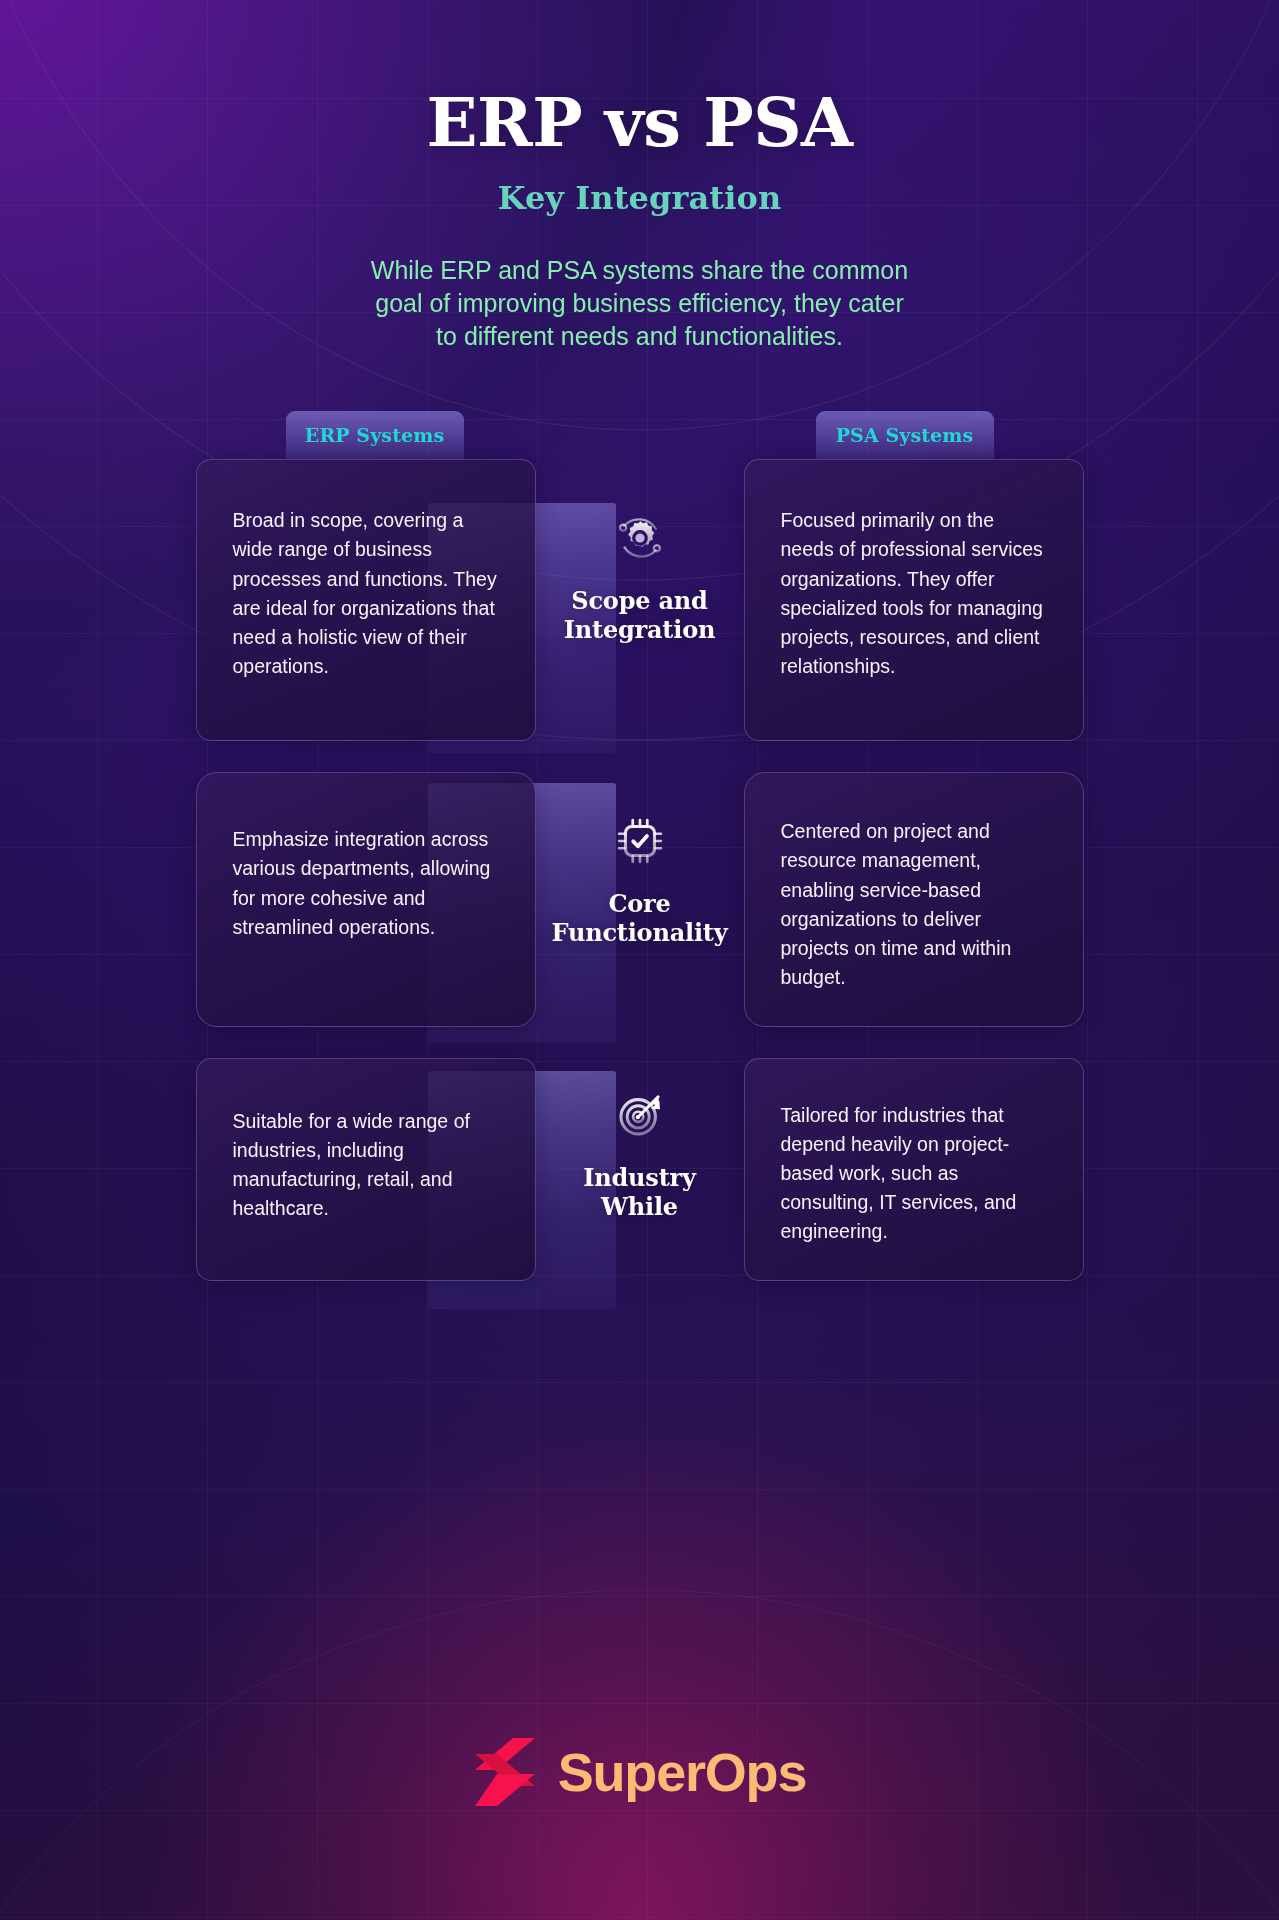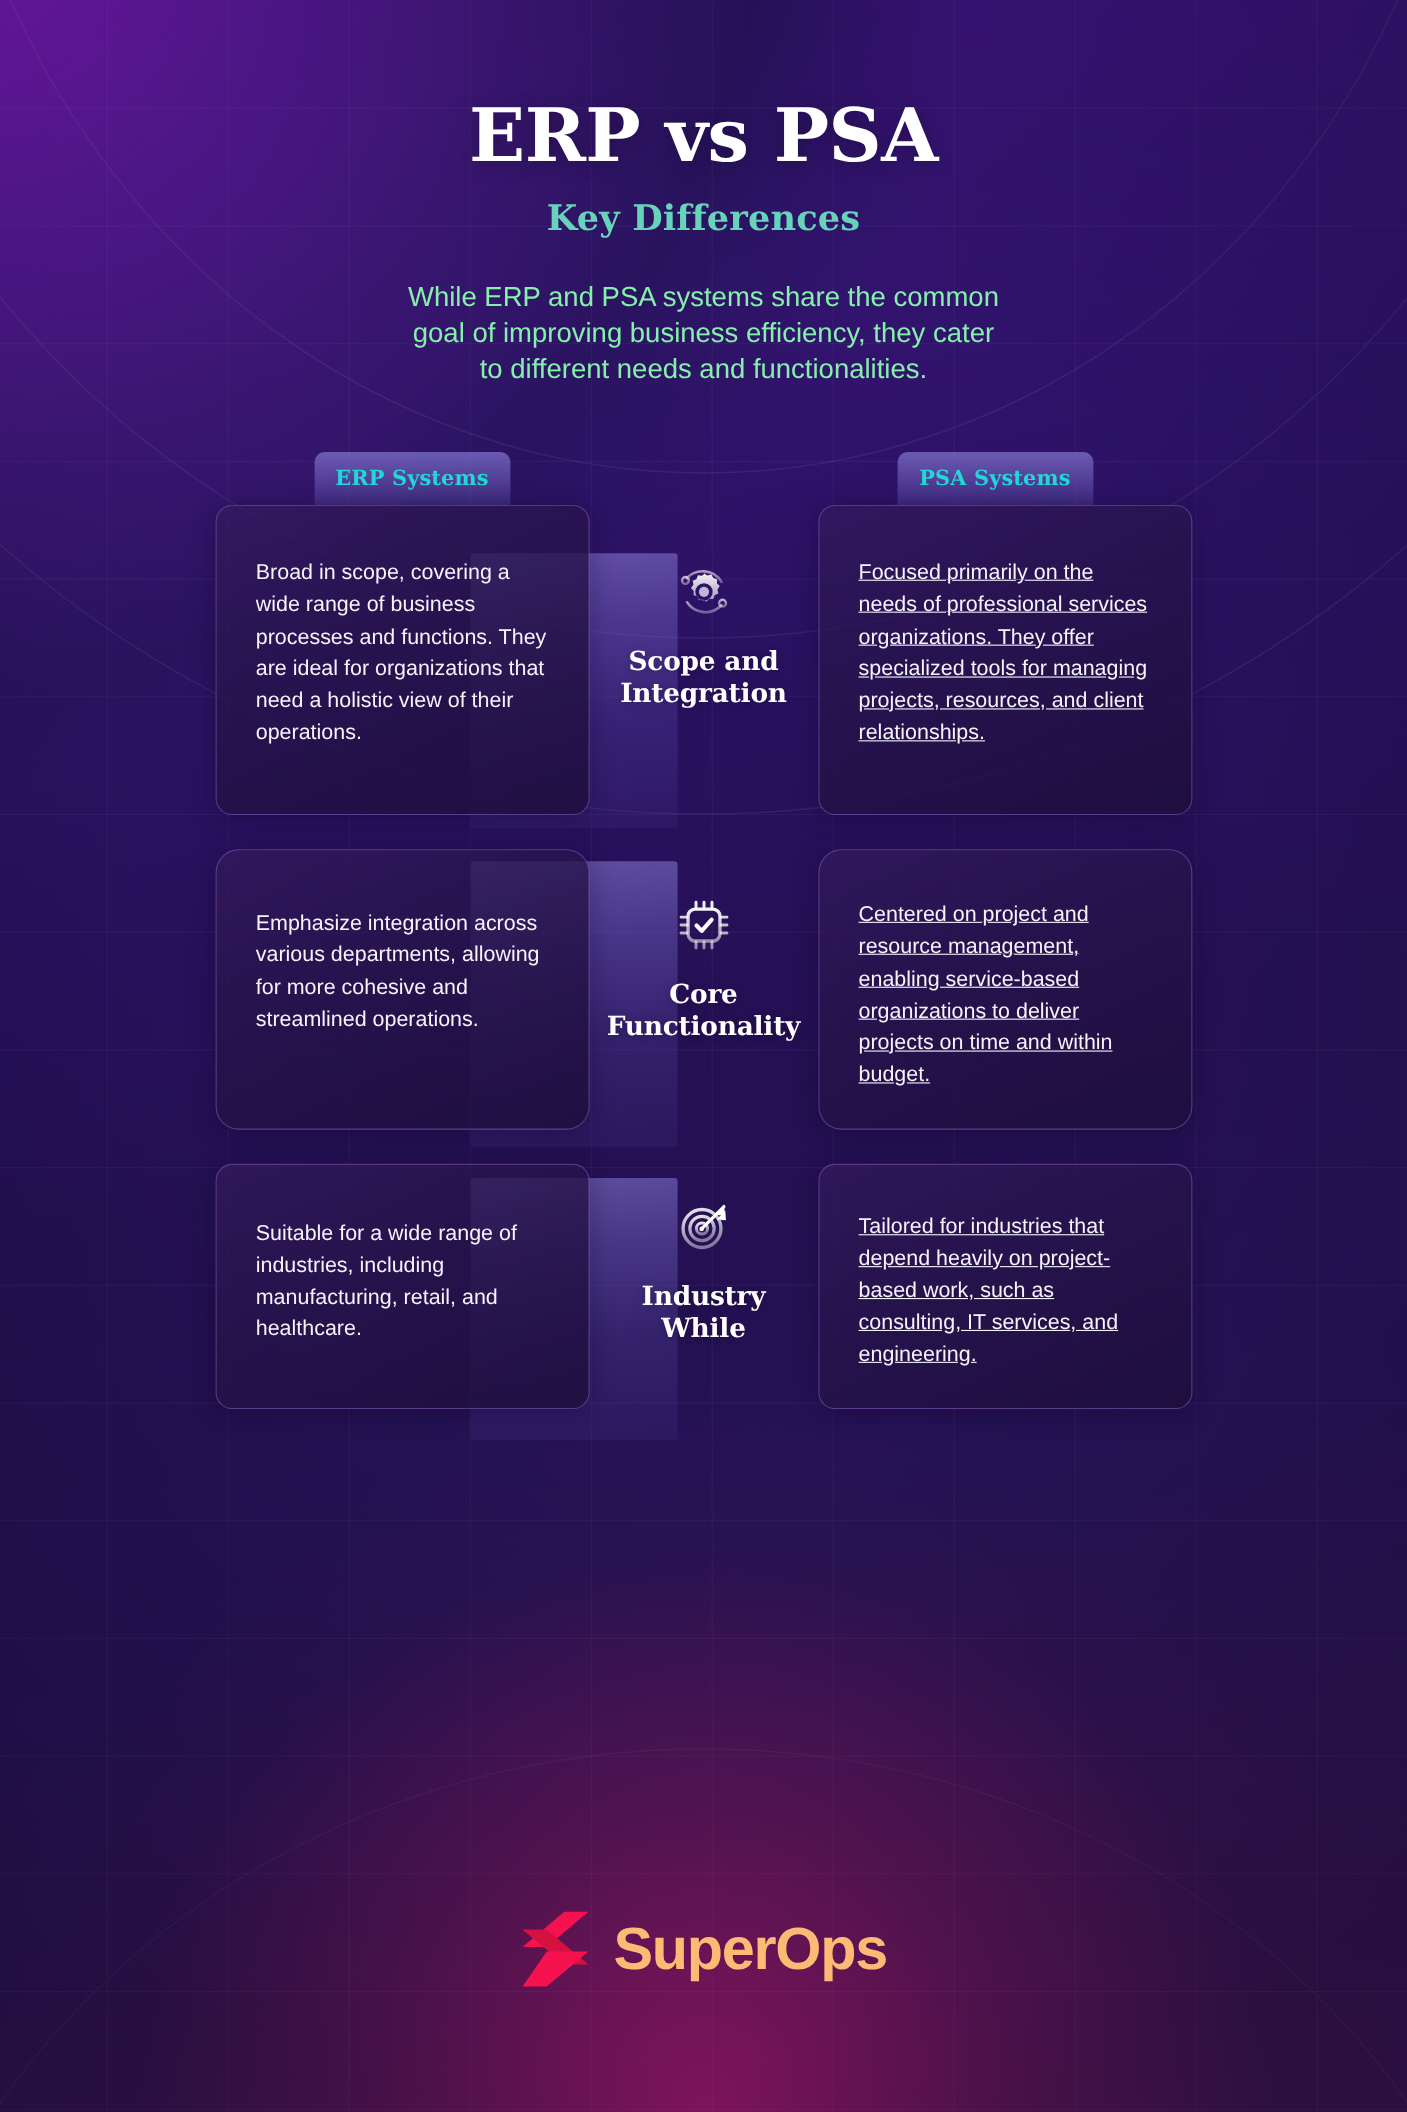--- a/index.html
+++ b/index.html
@@ -124,21 +124,21 @@
     padding:38px 33px 34px 36px;
     font-size:19.5px;
     line-height:1.49;
     color:#f6f3fd;
     box-shadow:0 3px 22px rgba(10,2,34,0.32);
     display:flex;
     align-items:flex-start;
   }
   .card-l { margin-right:0; }
   .gap { width:208px; flex:none; }
-  .card-r { margin-left:0;text-decoration:underline; }
+  .card-r { margin-left:0; }
 
   .r1 .card { min-height:282px; }
   .r2 .card { min-height:250px;border-radius:21px; }
   .r3 .card { min-height:222px; }
 
   .r1 .card-l { padding-top:46px; }
   .r1 .card-r { padding-top:46px; }
   .r2 .card-l { padding-top:52px; }
   .r2 .card-r { padding-top:44px; }
   .r3 .card-l { padding-top:48px;justify-content:center; }
@@ -206,21 +206,21 @@
       </g>
     </svg>
   </div>
   <div class="bg-vignette"></div>
 </div>
 
 <div id="content">
 
   <div class="hdr">
     <h1>ERP vs PSA</h1>
-    <h2>Key Differences</h2>
+    <h2>Key Integration</h2>
     <p>While ERP and PSA systems share the common goal of improving business efficiency, they cater to different needs and functionalities.</p>
   </div>
 
   <div class="cmp">
 
     <div class="center-panel cp1"></div>
     <div class="center-panel cp2"></div>
     <div class="center-panel cp3"></div>
 
     <div class="pills">

